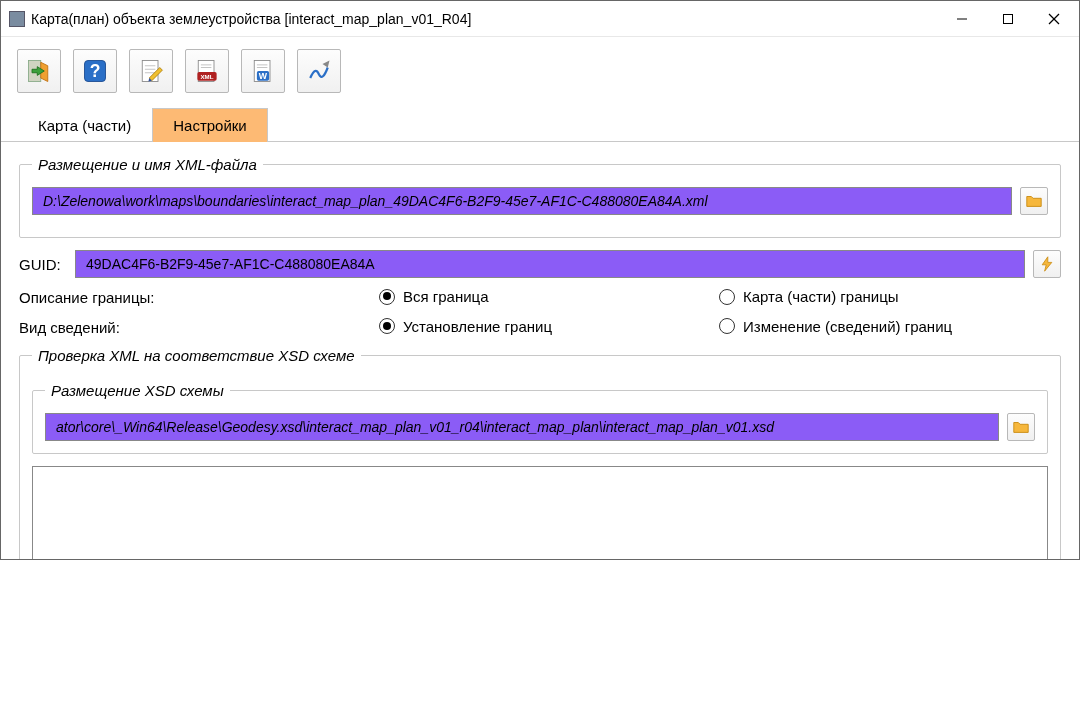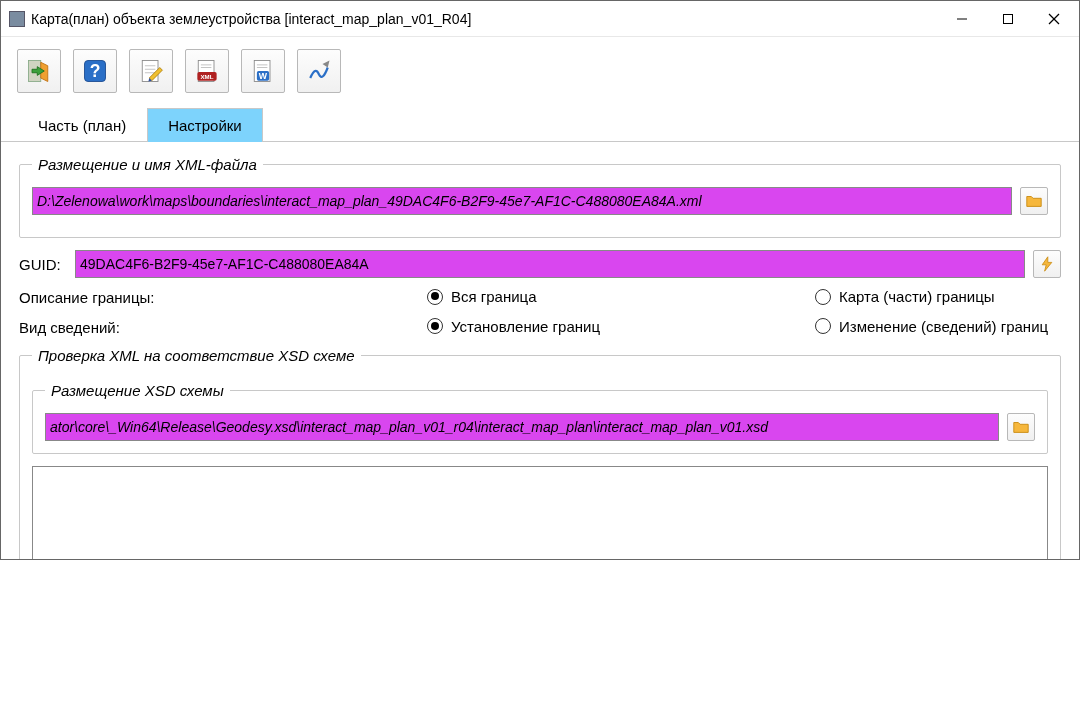--- a/index.html
+++ b/index.html
@@ -68,21 +68,21 @@
     font-size: 15px;
     color: #000;
     border: 1px solid transparent;
     border-bottom: none;
     position: relative;
     top: 1px;
     cursor: default;
   }
   .tab.active {
     border-color: #c8c8c8;
-    background: #7dd3fc;
+    background: #fdba74;
   }
 
   .panel {
     flex: 1;
     padding: 14px 18px 16px 18px;
     overflow: hidden;
   }
 
   fieldset.groupbox {
     border: 1px solid #c8c8c8;
@@ -106,34 +106,33 @@
     width: auto;
     min-width: 48px;
     font-size: 15px;
   }
   .row-grid {
     display: grid;
     grid-template-columns: 360px 340px 1fr;
     align-items: center;
     margin-bottom: 10px;
     font-size: 15px;
-    gap: 48px;
   }
   .row-grid .label-col { }
   .row-grid .opt-col label {
     display: inline-flex; align-items: center; gap: 8px;
   }
 
   input[type=text] {
     flex: 1;
     height: 28px;
     border: 1px solid #888;
-    padding: 2px 4px;
+    padding: 2px 10px;
     font: inherit;
-    background: #d946ef;
+    background: #8b5cf6;
   }
   .icon-btn {
     width: 28px; height: 28px;
     border: 1px solid #b8b8b8;
     background: linear-gradient(#fdfdfd,#f0f0f0);
     display: flex; align-items: center; justify-content: center;
     border-radius: 2px;
     cursor: default;
   }
 
@@ -235,21 +234,21 @@
     </div>
     <div class="tool-btn">
       <svg viewBox="0 0 32 32">
         <path d="M6 24 Q12 10 16 20 Q20 28 26 12" fill="none" stroke="#2a6fc7" stroke-width="2.5"></path>
         <polygon points="20,8 28,4 26,12" fill="#888"></polygon>
       </svg>
     </div>
   </div>
 
   <div class="tabs">
-    <div class="tab">Часть (план)</div>
+    <div class="tab">Карта (части)</div>
     <div class="tab active">Настройки</div>
   </div>
 
   <div class="panel">
 
     <fieldset class="groupbox">
       <legend>Размещение и имя XML-файла</legend>
       <div class="row">
         <input type="text" value="D:\Zelenowa\work\maps\boundaries\interact_map_plan_49DAC4F6-B2F9-45e7-AF1C-C488080EA84A.xml" style="">
         <div class="icon-btn">

